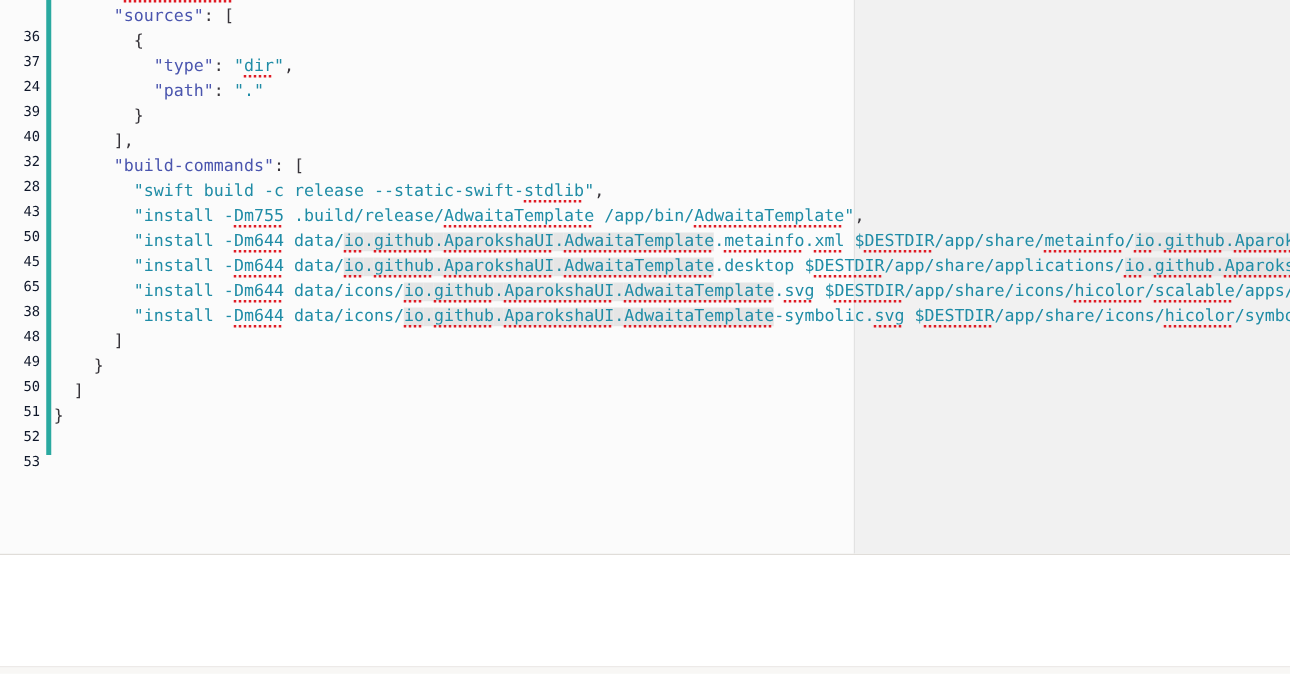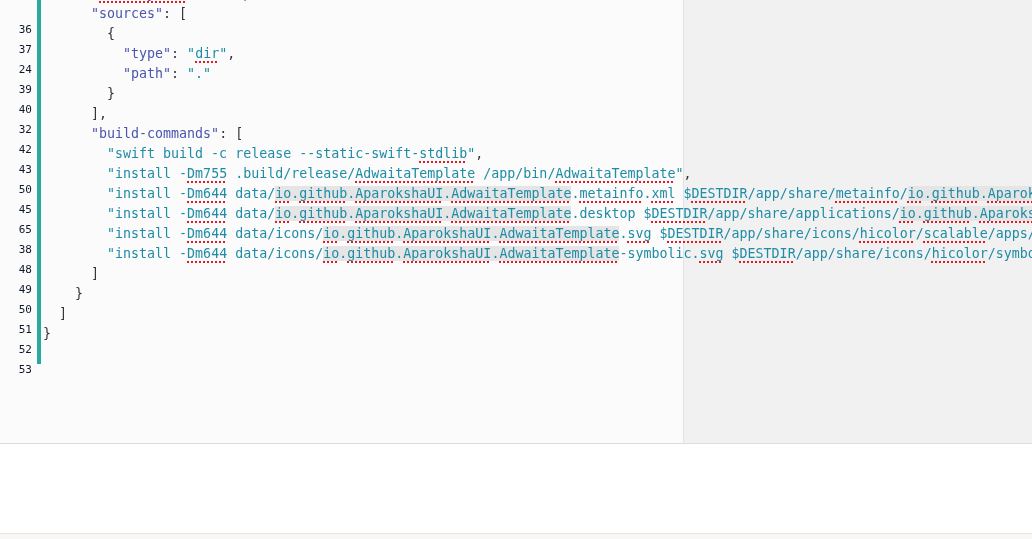--- a/index.html
+++ b/index.html
@@ -61,21 +61,21 @@
 <div class="editor">
   <div class="margin-overlay"></div>
   <div class="changebar"></div>
   <div class="gutter" id="gutter">
       <div class="num">36</div>
       <div class="num">37</div>
       <div class="num">24</div>
       <div class="num">39</div>
       <div class="num">40</div>
       <div class="num">32</div>
-      <div class="num">42</div>
+      <div class="num">28</div>
       <div class="num">43</div>
       <div class="num">50</div>
       <div class="num">45</div>
       <div class="num">65</div>
       <div class="num">38</div>
       <div class="num">48</div>
       <div class="num">49</div>
       <div class="num">50</div>
       <div class="num">51</div>
       <div class="num">52</div>

